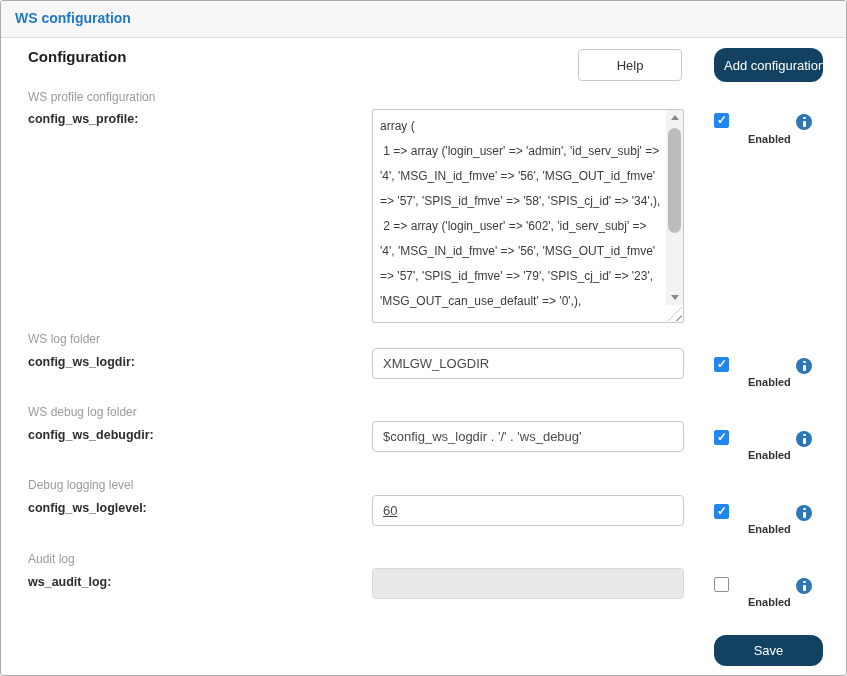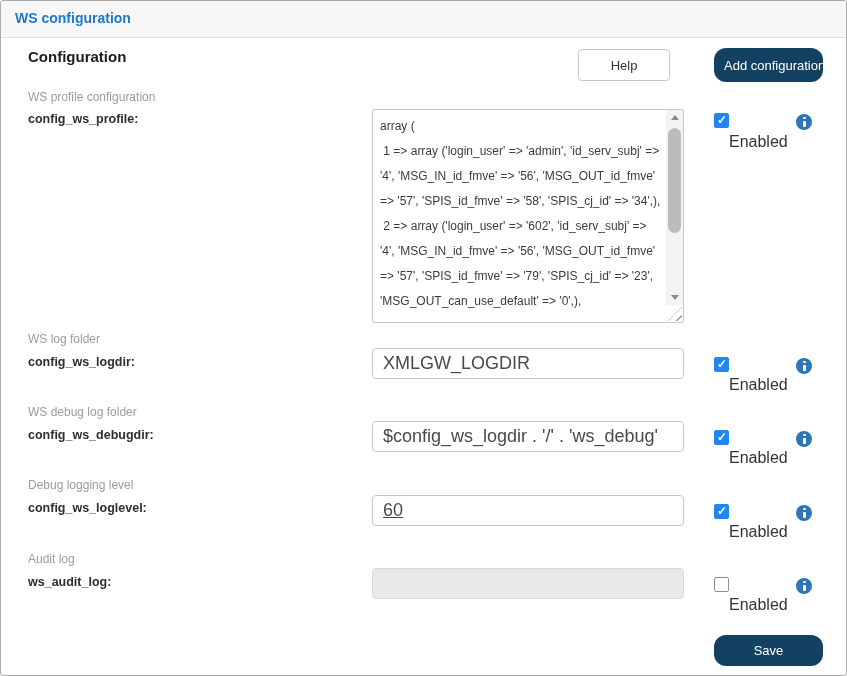--- a/index.html
+++ b/index.html
@@ -19,21 +19,21 @@
   .panel-title{
     position:absolute;left:14px;top:9px;
     font-size:14px;font-weight:bold;color:#2278c8;
   }
   .page-heading{
     position:absolute;left:27px;top:47px;
     font-size:15px;font-weight:bold;color:#1d1d1d;
   }
   .btn{cursor:pointer;font-family:inherit;}
   .btn-help{
-    position:absolute;left:577px;top:48px;width:92px;height:32px;
+    position:absolute;left:577px;top:48px;width:104px;height:32px;
     background:#fff;border:1px solid #c9c9c9;border-radius:4px;
     font-size:13px;color:#333;
   }
   .btn-primary{
     background:#134162;color:#fff;border:none;border-radius:12px;font-size:13px;
   }
   .btn-add{
     position:absolute;left:713px;top:47px;width:109px;height:34px;
     overflow:hidden;white-space:nowrap;text-align:left;padding:0 0 0 10px;
   }
@@ -42,21 +42,21 @@
   }
   .section-label{
     position:absolute;left:27px;font-size:12px;color:#9b9b9b;
   }
   .field-label{
     position:absolute;left:27px;font-size:12.5px;font-weight:bold;color:#2e2e2e;
   }
   .text-input{
     position:absolute;left:371px;width:312px;height:31px;box-sizing:border-box;
     border:1px solid #c8c8c8;border-radius:4px;background:#fff;
-    padding:0 10px;font-size:18px;color:#4a4a4a;font-family:inherit;outline:none;
+    padding:0 10px;font-size:13px;color:#4a4a4a;font-family:inherit;outline:none;
   }
   .text-input.disabled{background:#e9e9e9;border-color:#d9d9d9;}
   
   .fake-textarea{
     position:absolute;left:371px;top:108px;width:312px;height:214px;
     box-sizing:border-box;border:1px solid #c8c8c8;border-radius:2px;background:#fff;
   }
   .ta-text{
     position:absolute;left:7px;top:4px;right:22px;bottom:2px;overflow:hidden;
     font-size:12px;line-height:25px;color:#3c3c3c;
@@ -83,21 +83,21 @@
   
   .checkbox{
     position:absolute;left:713px;width:15px;height:15px;box-sizing:border-box;
     border:1px solid #8e8e8e;border-radius:2px;background:#fff;cursor:pointer;
   }
   .checkbox.checked{background:#2187ee;border-color:#2187ee;}
   .checkbox.checked::after{
     content:"\2713";position:absolute;left:2px;top:-1px;
     color:#fff;font-size:12px;font-weight:bold;line-height:15px;
   }
-  .enabled-label{position:absolute;left:728px;font-size:16px;color:#333;}
+  .enabled-label{position:absolute;left:747px;font-size:11px;color:#333;font-weight:bold;}
   
   .info-icon{
     position:absolute;left:795px;width:16px;height:16px;border-radius:50%;
     background:#2e76b5;cursor:pointer;
   }
   .info-icon::before{
     content:"";position:absolute;left:7px;top:2.5px;width:2.5px;height:2.5px;
     background:#fff;border-radius:50%;
   }
   .info-icon::after{

